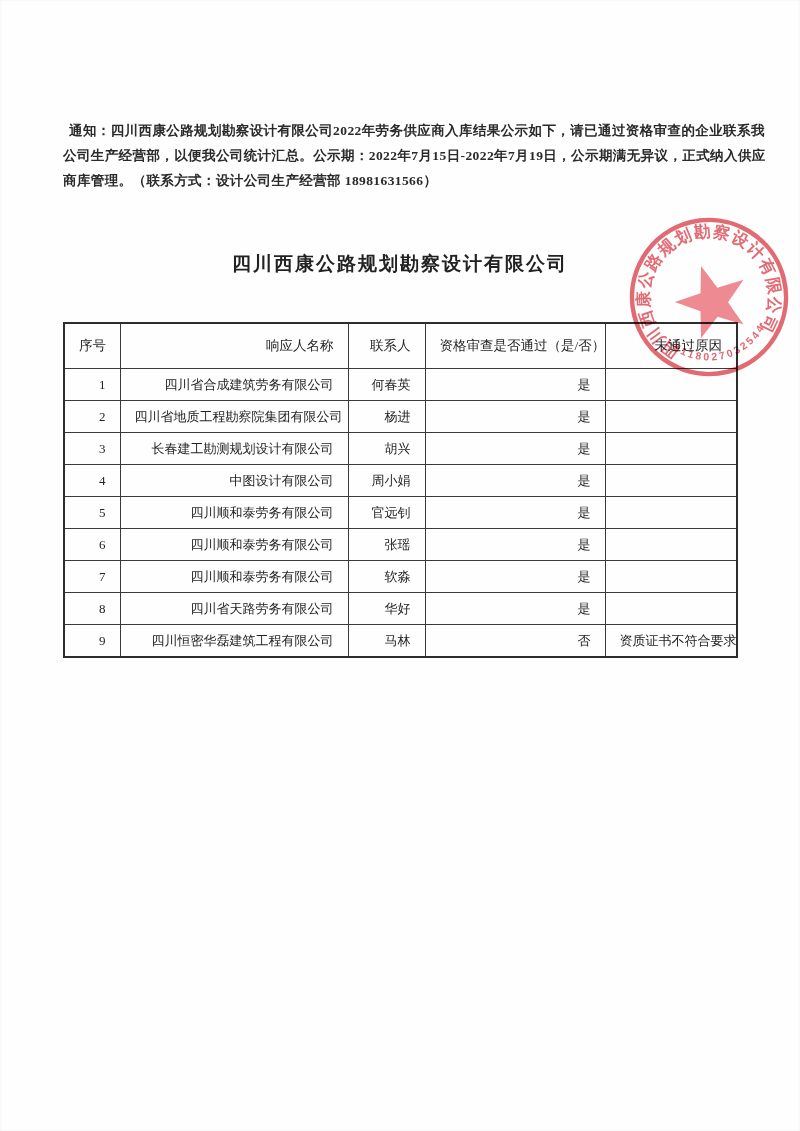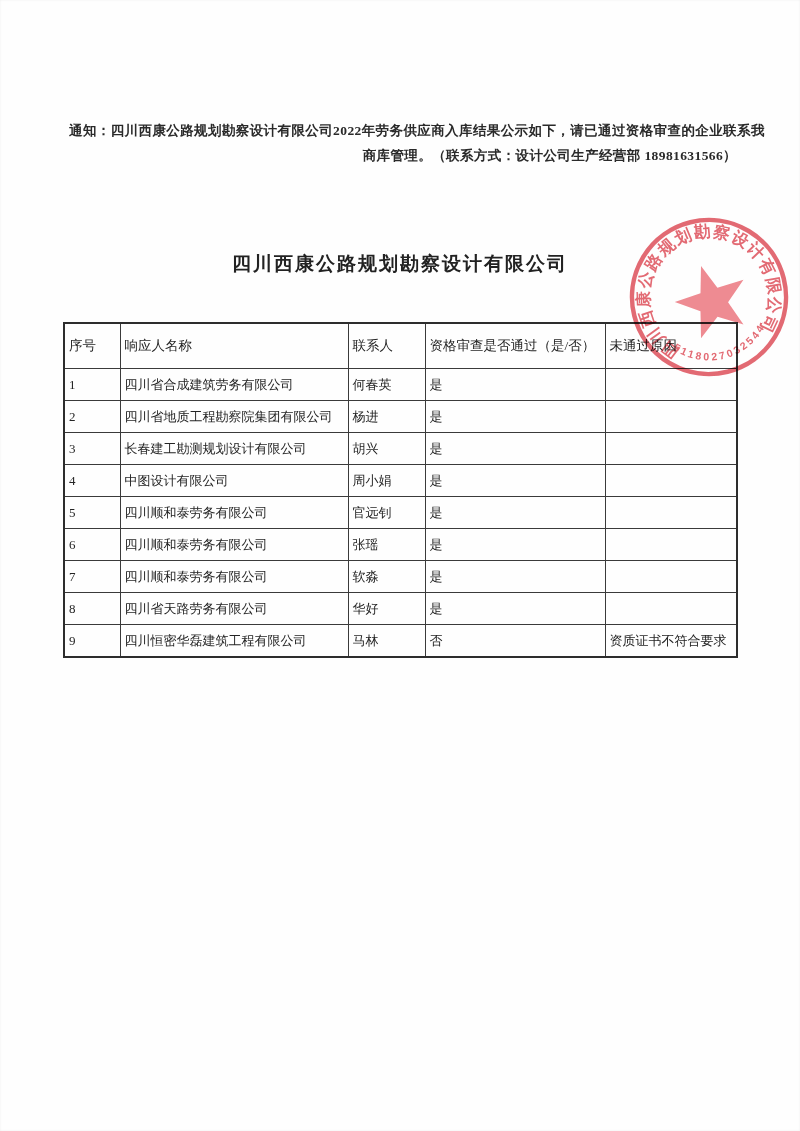--- a/index.html
+++ b/index.html
@@ -16,21 +16,21 @@
   .notice{
     position:absolute;
     left:63px;top:118px;width:674px;
     font-size:13.5px;line-height:25px;
     letter-spacing:.4px;
     font-weight:600;
     color:#2a2a2a;
   }
   .notice .line{white-space:nowrap;}
   .notice .line.indent{padding-left:6px;}
-  .notice .line.center{text-align:right;white-space:normal;}
+  .notice .line.center{text-align:left;white-space:normal;}
   .doc-title{
     position:absolute;
     left:0;top:250px;width:800px;
     text-align:center;
     font-weight:bold;
     font-size:19px;
     letter-spacing:2px;
     line-height:28px;
     color:#222;
   }
@@ -38,23 +38,23 @@
     position:absolute;
     left:63px;top:322px;
     width:673px;
     border-collapse:collapse;
     table-layout:fixed;
     font-size:13px;
     color:#242424;
   }
   .supplier-table th,.supplier-table td{
     border:1px solid #3a3a3a;
-    text-align:left;
+    text-align:right;
     vertical-align:middle;
-    padding:0 4px;
+    padding:0 14px;
     overflow:hidden;
     white-space:nowrap;
     font-weight:normal;
   }
   .supplier-table{border:2px solid #2d2d2d;}
   .supplier-table th{height:44px;font-size:13.5px;}
   .supplier-table td{height:31px;}
   .col-no{width:56px;}
   .col-name{width:228px;}
   .col-contact{width:77px;}
@@ -69,20 +69,21 @@
     pointer-events:none;
   }
 </style>
 </head>
 <body>
 
 <div class="scan-page">
 
   <div class="notice">
     <div class="line indent">通知：四川西康公路规划勘察设计有限公司2022年劳务供应商入库结果公示如下，请已通过资格审查的企业联系我</div>
+    <div class="line">公司生产经营部，以便我公司统计汇总。公示期：2022年7月15日-2022年7月19日，公示期满无异议，正式纳入供应</div>
     <div class="line center">商库管理。（联系方式：设计公司生产经营部 18981631566）</div>
   </div>
 
   <div class="doc-title">
     <div>四川西康公路规划勘察设计有限公司</div>
   </div>
 
   <table class="supplier-table">
     <colgroup>
       <col class="col-no">

